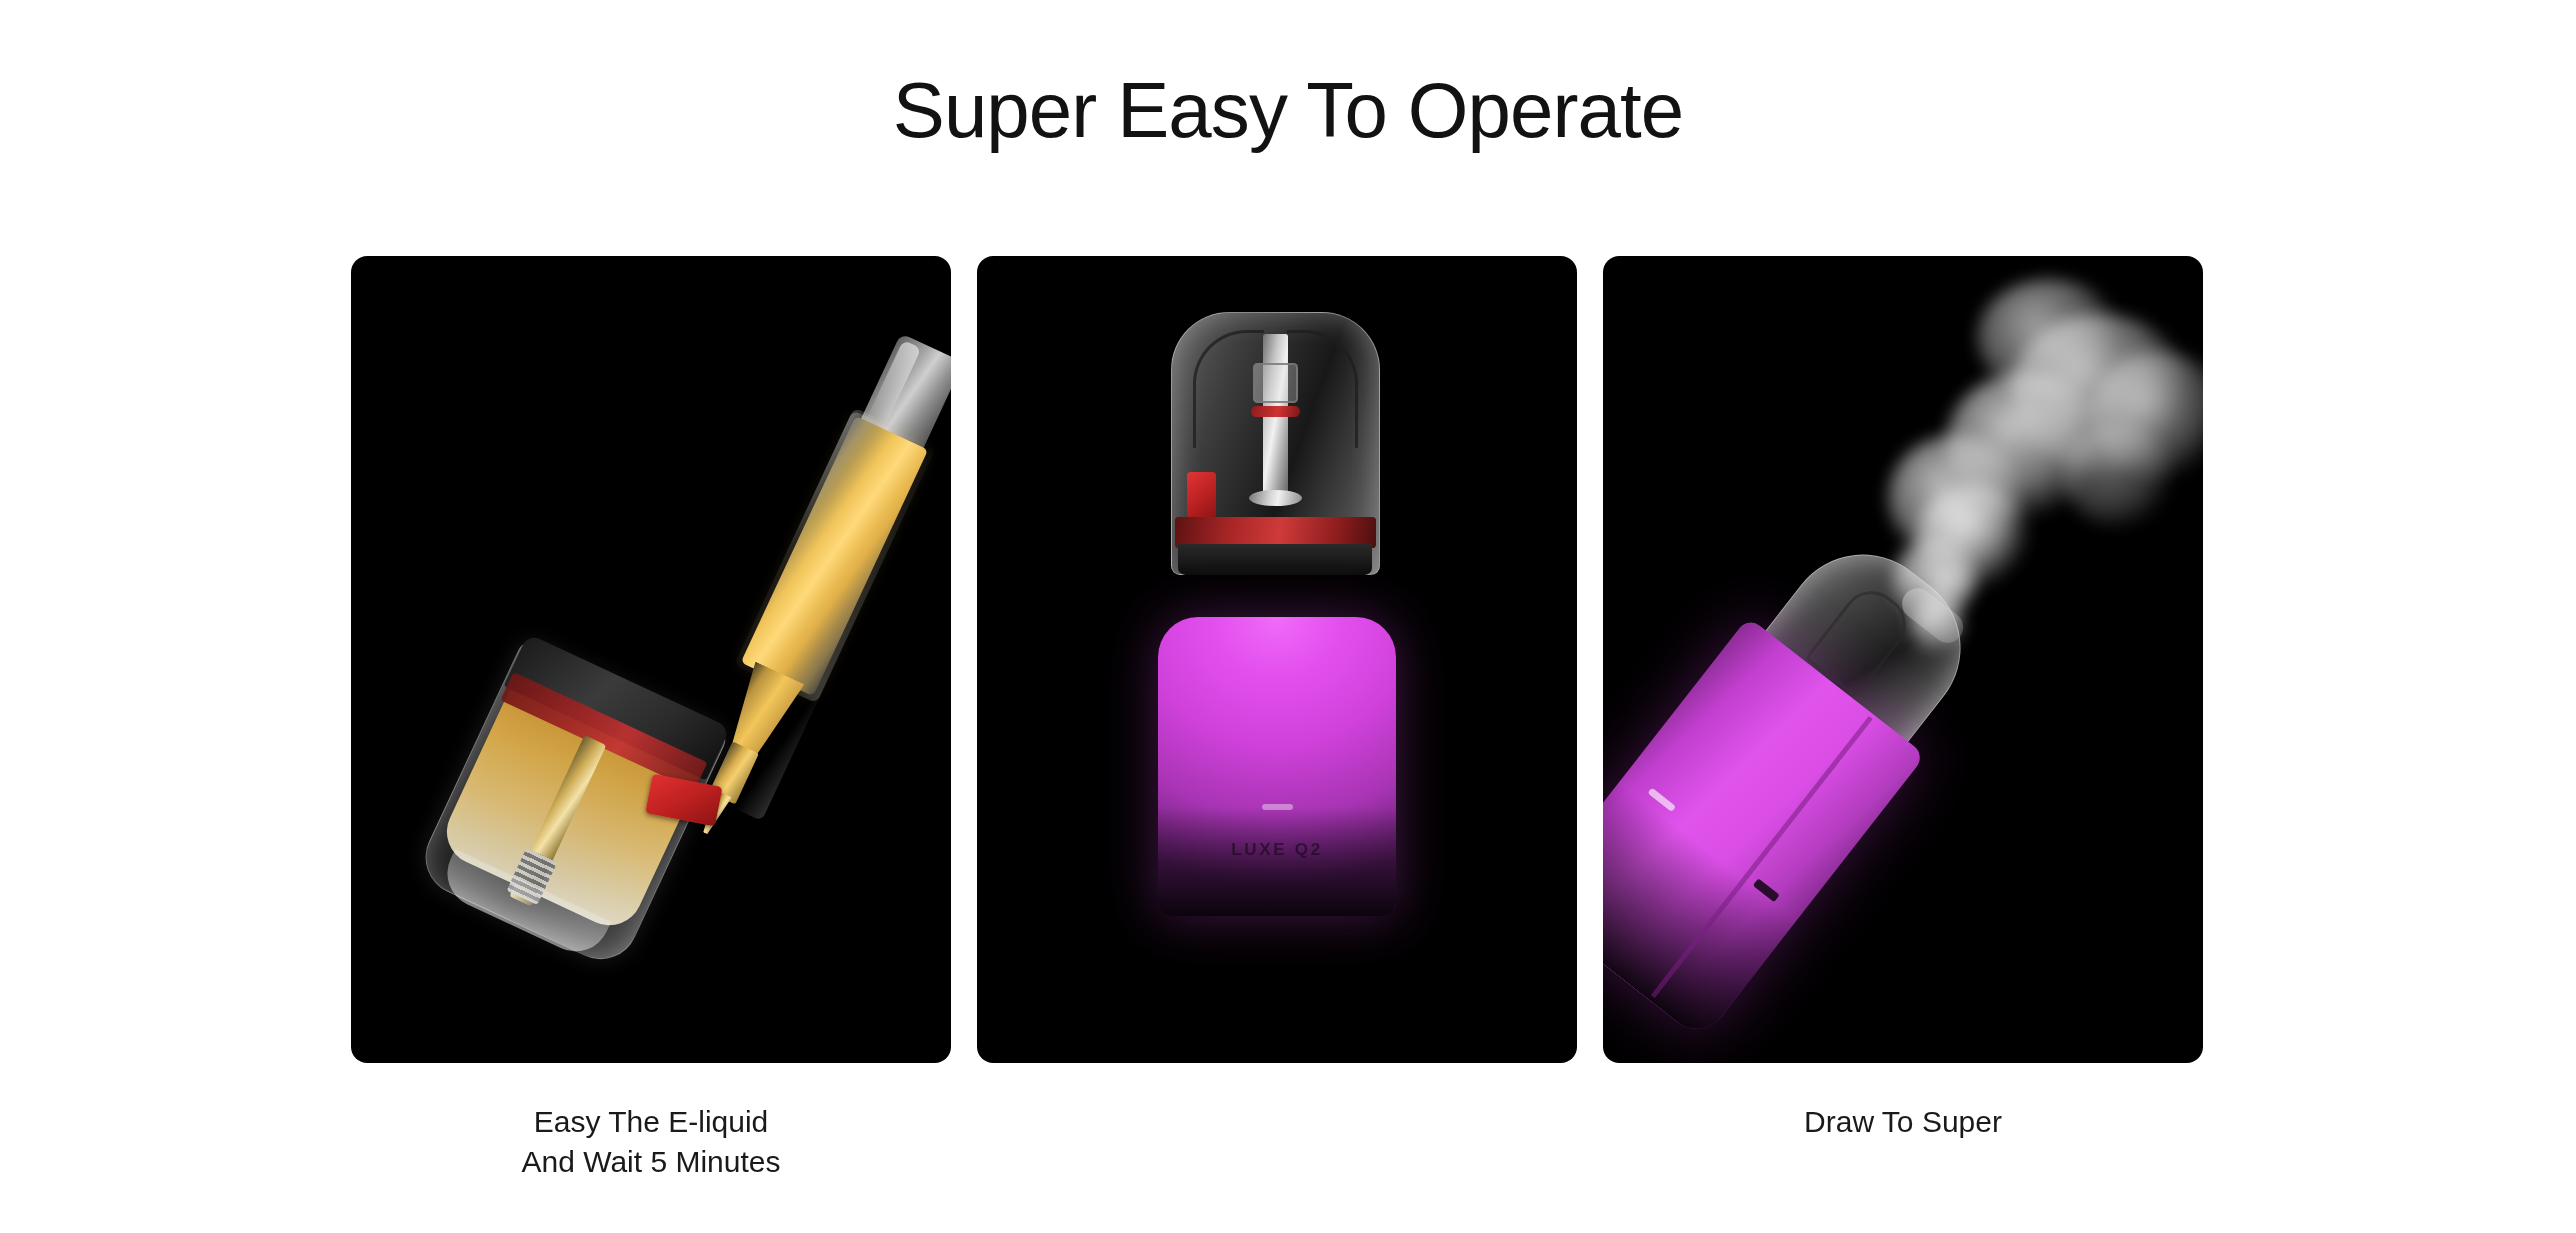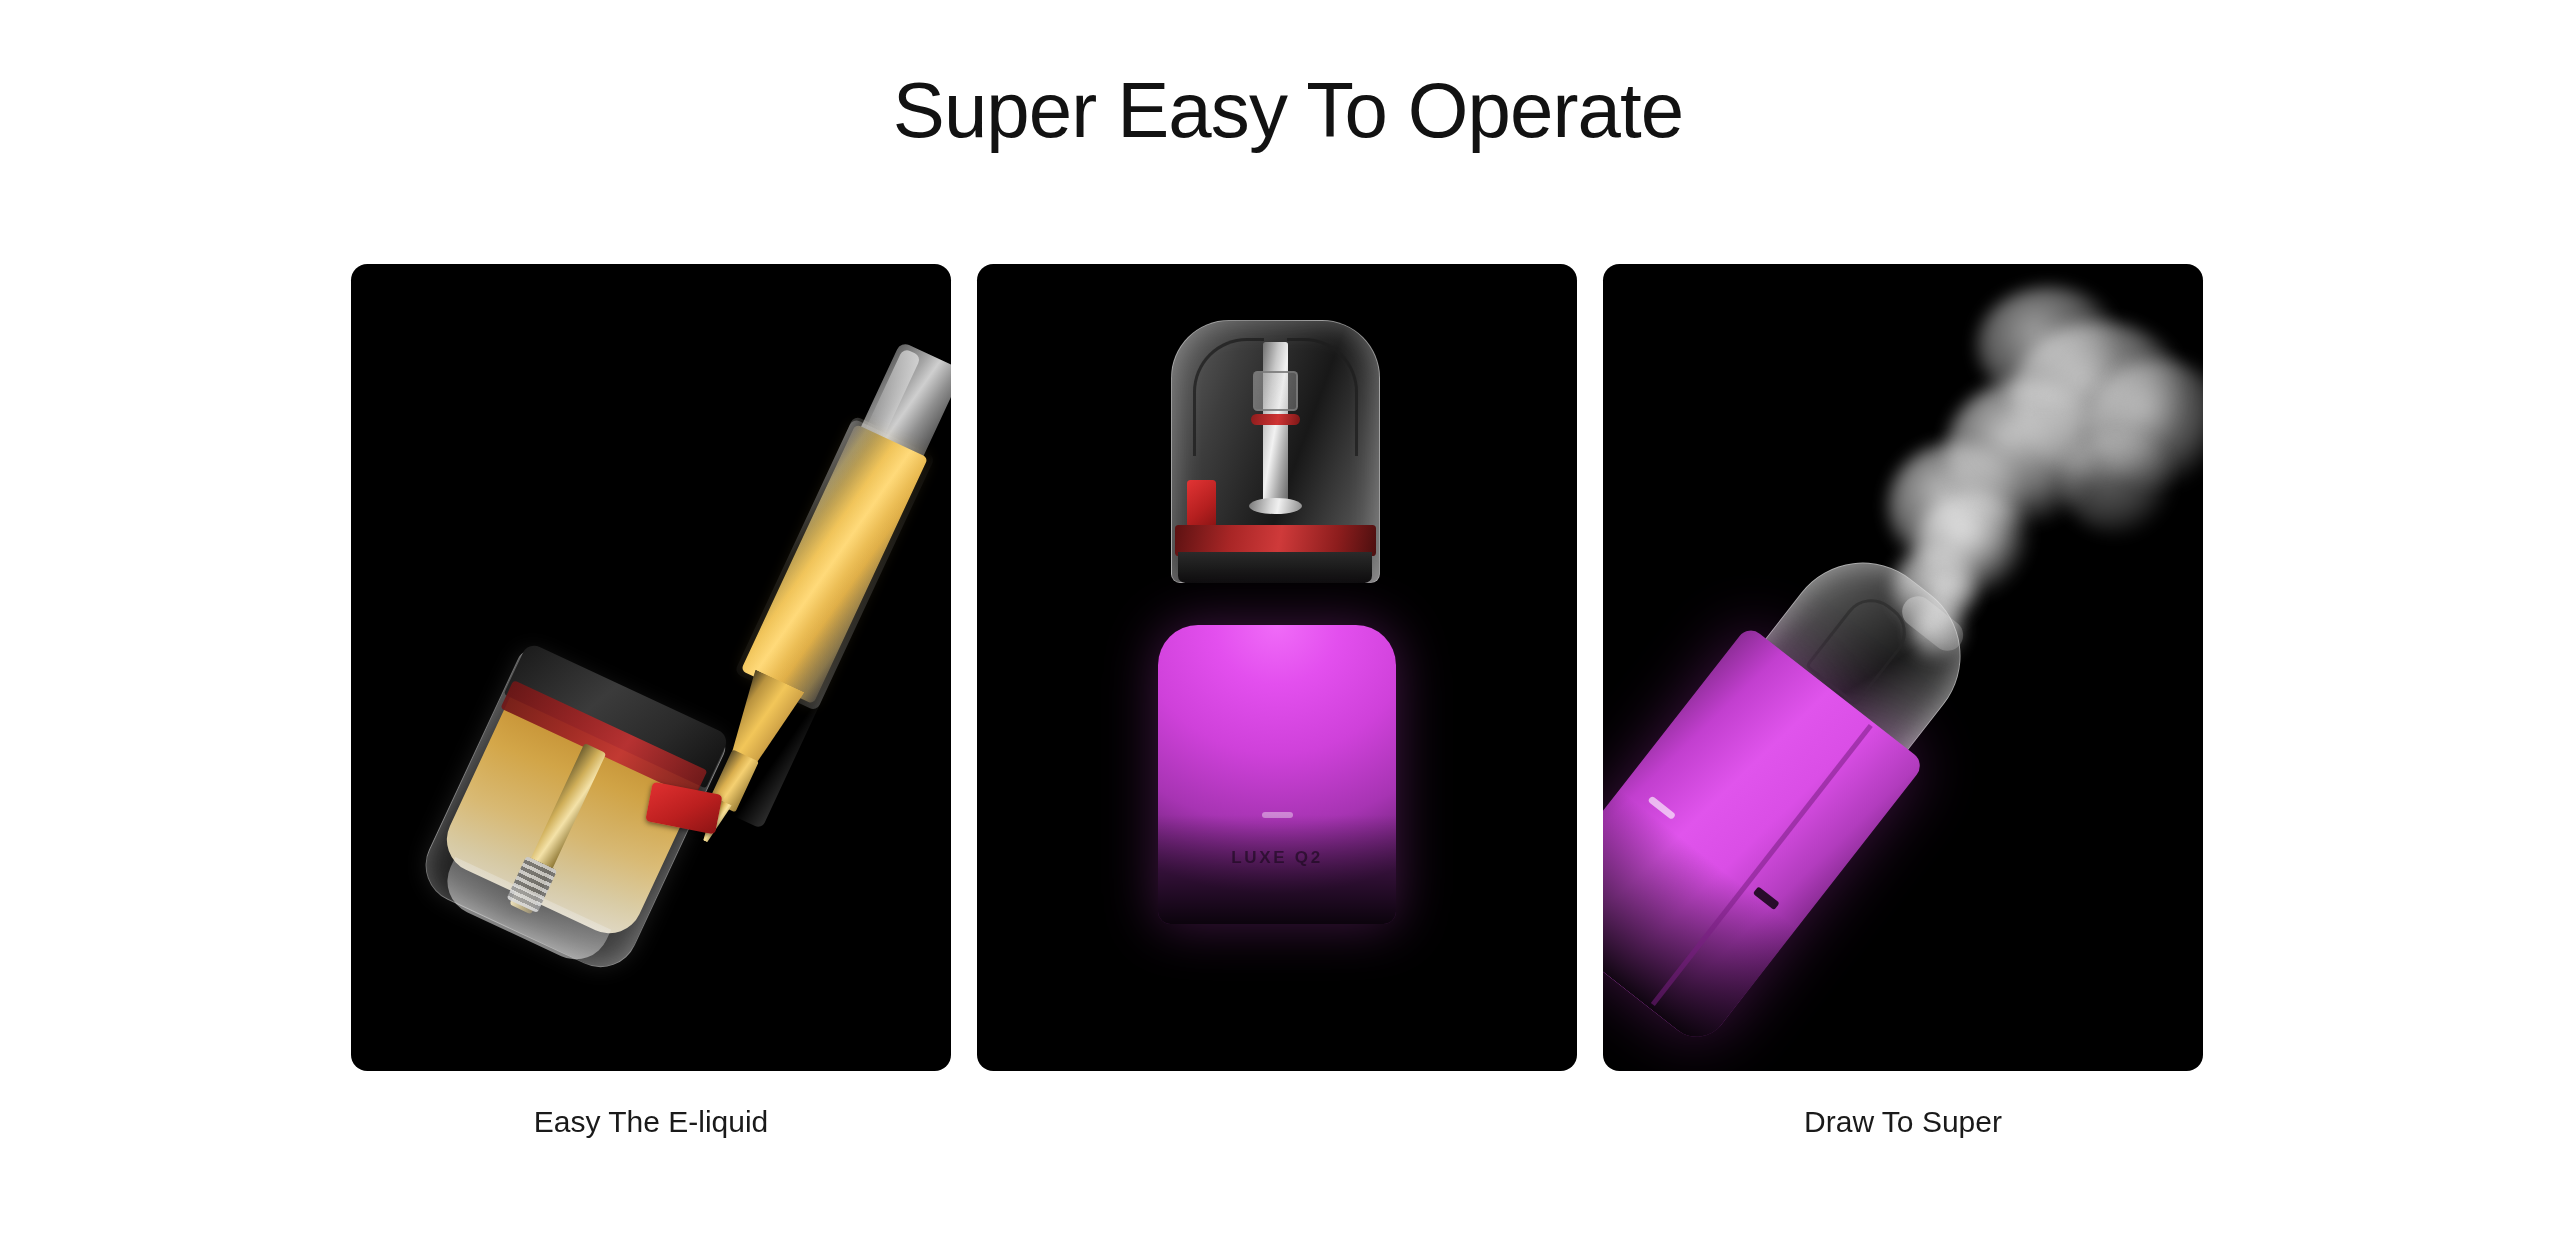--- a/index.html
+++ b/index.html
@@ -15,21 +15,21 @@
   .heading{
     position:absolute; left:0; top:71px; width:2576px;
     text-align:center;
     font-size:78px; line-height:1;
     font-weight:400; letter-spacing:-0.9px;
     color:#121212;
     white-space:nowrap;
   }
 
   
-  .row{ position:absolute; left:351px; top:264px; width:1853px; height:862px; }
+  .row{ position:absolute; left:351px; top:256px; width:1853px; height:862px; }
   .panel{
     position:absolute; top:0; width:600px; height:807px;
     background:#000; border-radius:16.3px; overflow:hidden;
   }
   #panel-1{ left:0; }
   #panel-2{ left:626px; }
   #panel-3{ left:1252px; }
 
   
   .caption{
@@ -371,19 +371,20 @@
         <div class="dev3-seam"></div>
         <div class="dev3-led"></div>
         <div class="dev3-port"></div>
       </div>
     </div>
 
   </div>
 
   <div class="caption" id="cap-1">
     <span>Easy The E-liquid</span>
+    <span class="l2">And Wait 5 Minutes</span>
   </div>
   <div class="caption" id="cap-3">
     <span>Draw To Super</span>
   </div>
 
 </div>
 
 
 </body></html>

